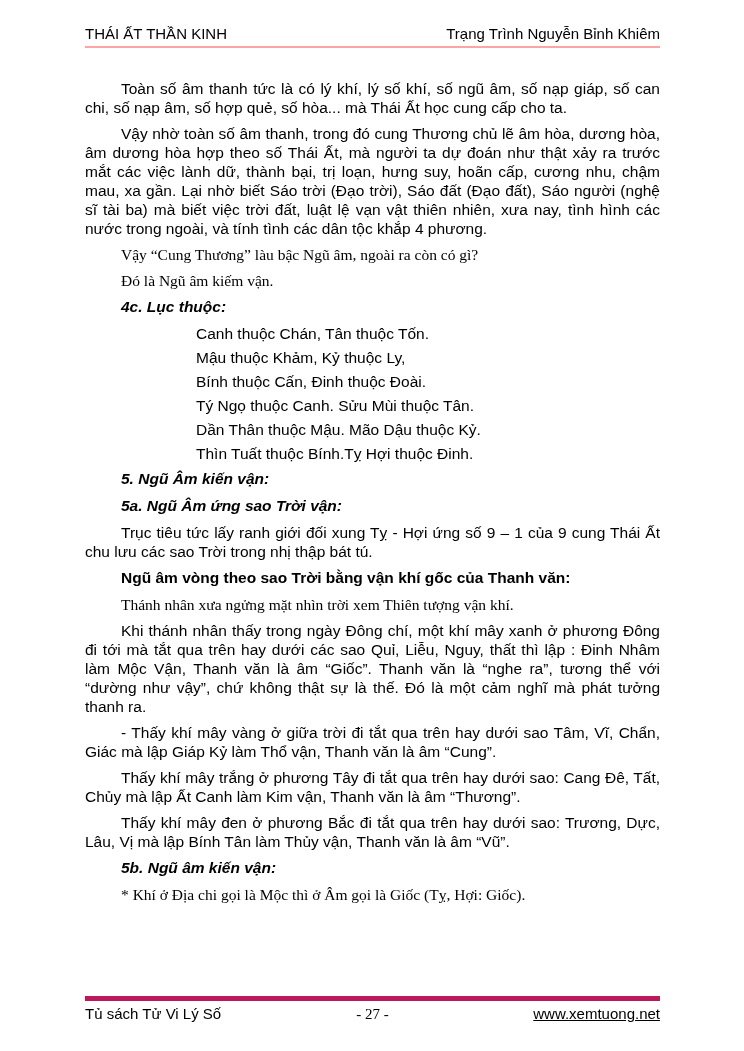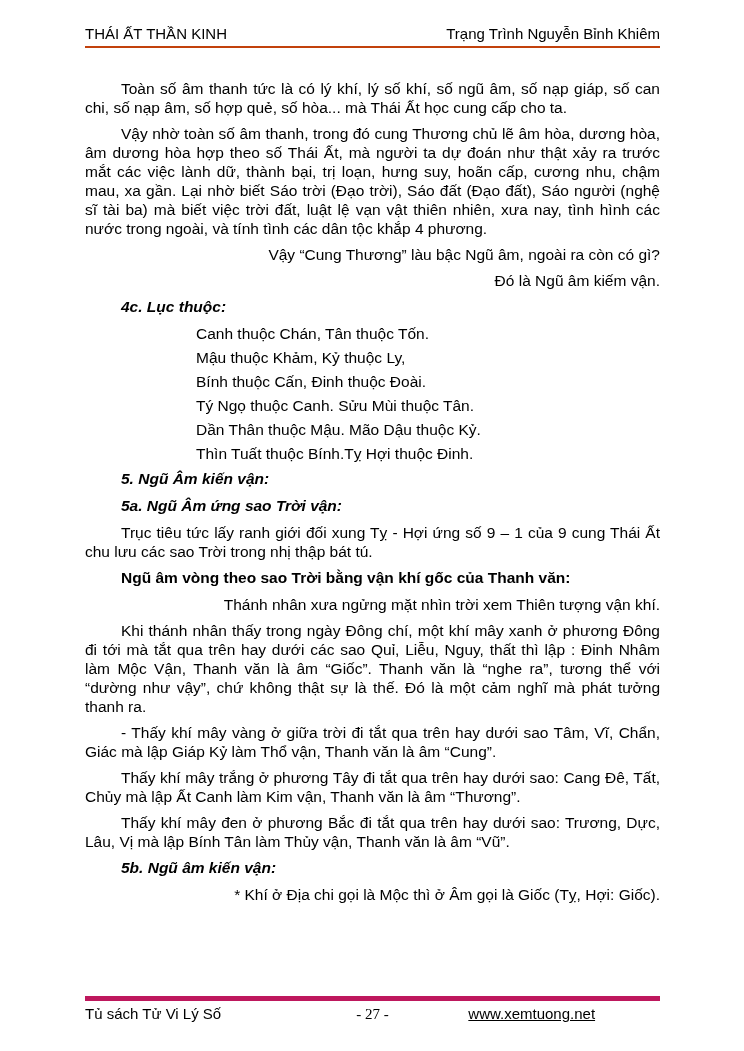--- a/index.html
+++ b/index.html
@@ -15,39 +15,39 @@
   .page {
     width: 744px; height: 1051px;
     background: #ffffff;
     position: relative;
   }
   
   .page-header {
     margin: 0 84px 0 85px;
     padding-top: 25px;
     padding-bottom: 3px;
-    border-bottom: 2px solid #c2410c;
+    border-bottom: 2px solid #fca5a5;
     display: flex;
     justify-content: space-between;
     align-items: flex-end;
     font-size: 15px;
     line-height: 18px;
   }
   
   .content {
     margin: 31px 84px 0 85px;
     font-size: 15.5px;
     line-height: 19px;
   }
   .para {
     text-align: justify;
     text-indent: 36px;
     margin-bottom: 7px;
   }
-  .para.nojustify { text-align: right; }
+  .para.nojustify { text-align: left; font-family: Liberation Serif, serif; }
   .head {
     font-weight: bold;
     font-style: italic;
     text-indent: 36px;
     text-align: left;
     margin-bottom: 8px;
   }
   .bold-para {
     font-weight: bold;
     text-indent: 36px;
@@ -67,21 +67,21 @@
     top: 996px;
     border-top: 5px solid #be185d;
     padding-top: 4px;
     display: flex;
     align-items: baseline;
     font-size: 15px;
     line-height: 18px;
   }
   .page-footer .f-left  { flex: 1; text-align: left; }
   .page-footer .f-center{ flex: 1; text-align: center; font-family: Liberation Serif, serif; }
-  .page-footer .f-right { flex: 1; text-align: left; }
+  .page-footer .f-right { flex: 1; text-align: right; }
   .footer-link {
     color: #000000;
     text-decoration: underline;
     cursor: pointer;
   }
 </style>
 </head>
 <body>
 
 <div class="page">

